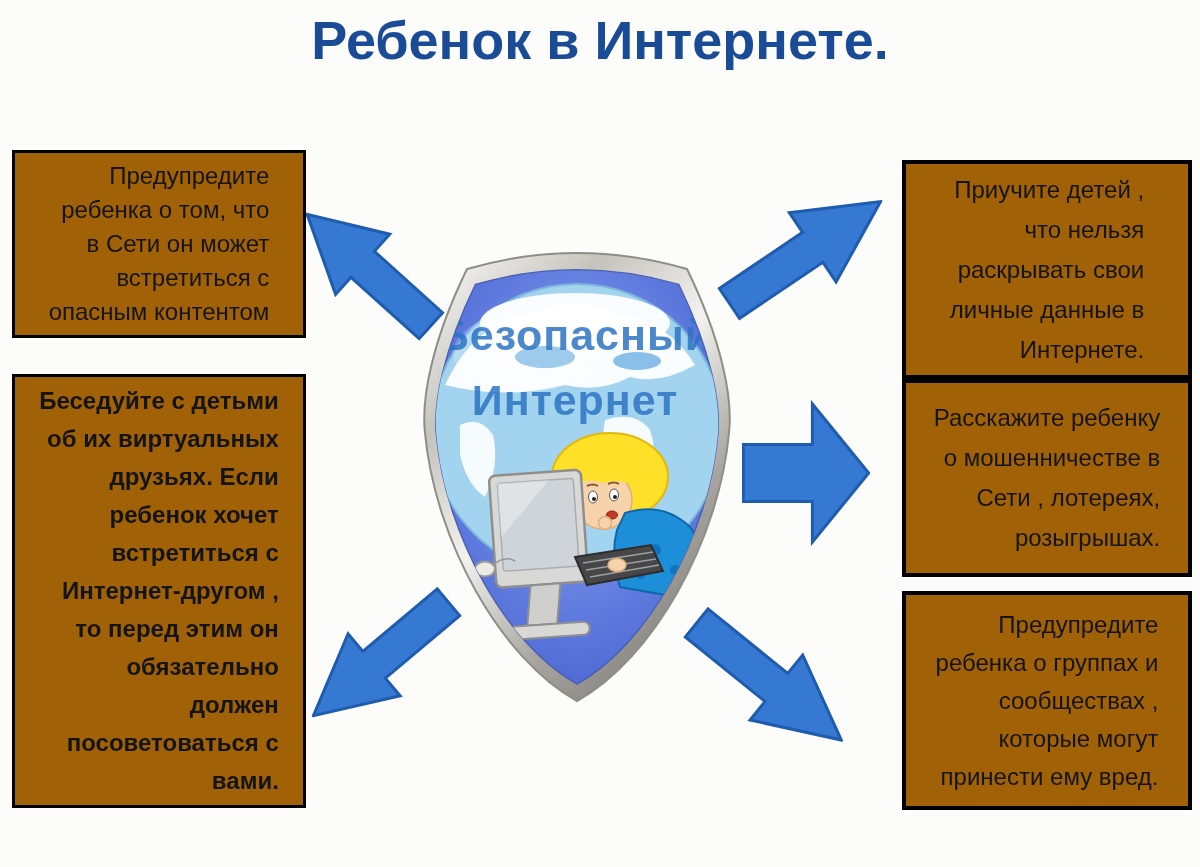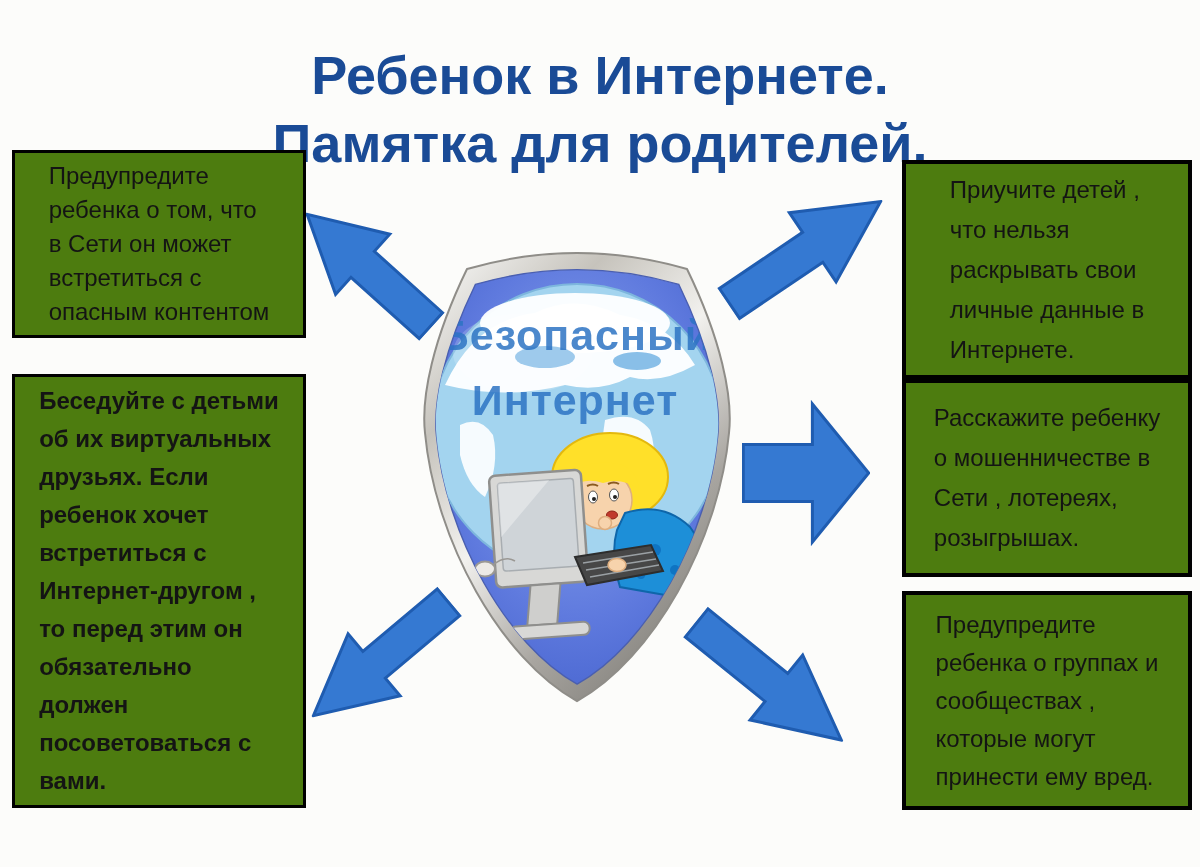--- a/index.html
+++ b/index.html
@@ -2,26 +2,26 @@
 <html><head>
 <meta charset="utf-8">
 <style>
   html,body { margin:0; padding:0; }
   body { font-family:"Liberation Sans", sans-serif; background:#ffffff; }
   .stage {
     position:relative; width:1200px; height:867px;
     background:#fcfcfa; overflow:hidden;
   }
   .title { position:absolute; top:6px; left:0; right:0; text-align:center;
-    color:#1a4b96; font-weight:bold; z-index:3;margin-top:35px; }
+    color:#1a4b96; font-weight:bold; z-index:3; }
   .title-line { font-size:54px; line-height:68px; letter-spacing:0; }
   .infobox {
-    position:absolute; background:#4d7c0f; border:3px solid #000;
+    position:absolute; background:#a16207; border:3px solid #000;
     display:flex; align-items:center; justify-content:center;
-    text-align:left; z-index:3;
+    text-align:right; z-index:3;
   }
   .infobox .box-text {
     white-space:pre-line; color:#141414; font-size:24px; padding:0 4px;
   }
   .box-top-left     { left:12px;  top:150px; width:288px; height:182px; }
   .box-top-left .box-text { line-height:34px; }
   .box-left         { left:12px;  top:374px; width:288px; height:428px; }
   .box-left .box-text { line-height:38px;font-weight:bold; }
   .box-top-right    { left:902px; top:160px; width:282px; height:211px; border-width:4px; }
   .box-top-right .box-text { line-height:40px; }
@@ -38,21 +38,20 @@
   .a-down-right { left:674px; top:634px; width:190px; height:95px;  transform:rotate(39deg); }
   .shield-wrap { position:absolute; left:405px; top:235px; width:345px; height:480px; z-index:1; }
 </style>
 </head>
 <body>
 
 <div class="stage">
 
   <div class="title">
     <div class="title-line">Ребенок в Интернете.</div>
-    <div class="title-line">Памятка для родителей.</div>
   </div>
 
   <div class="infobox box-top-left">
     <div class="box-text">Предупредите
 ребенка о том, что
 в Сети он может
 встретиться с
 опасным контентом</div>
   </div>
 

